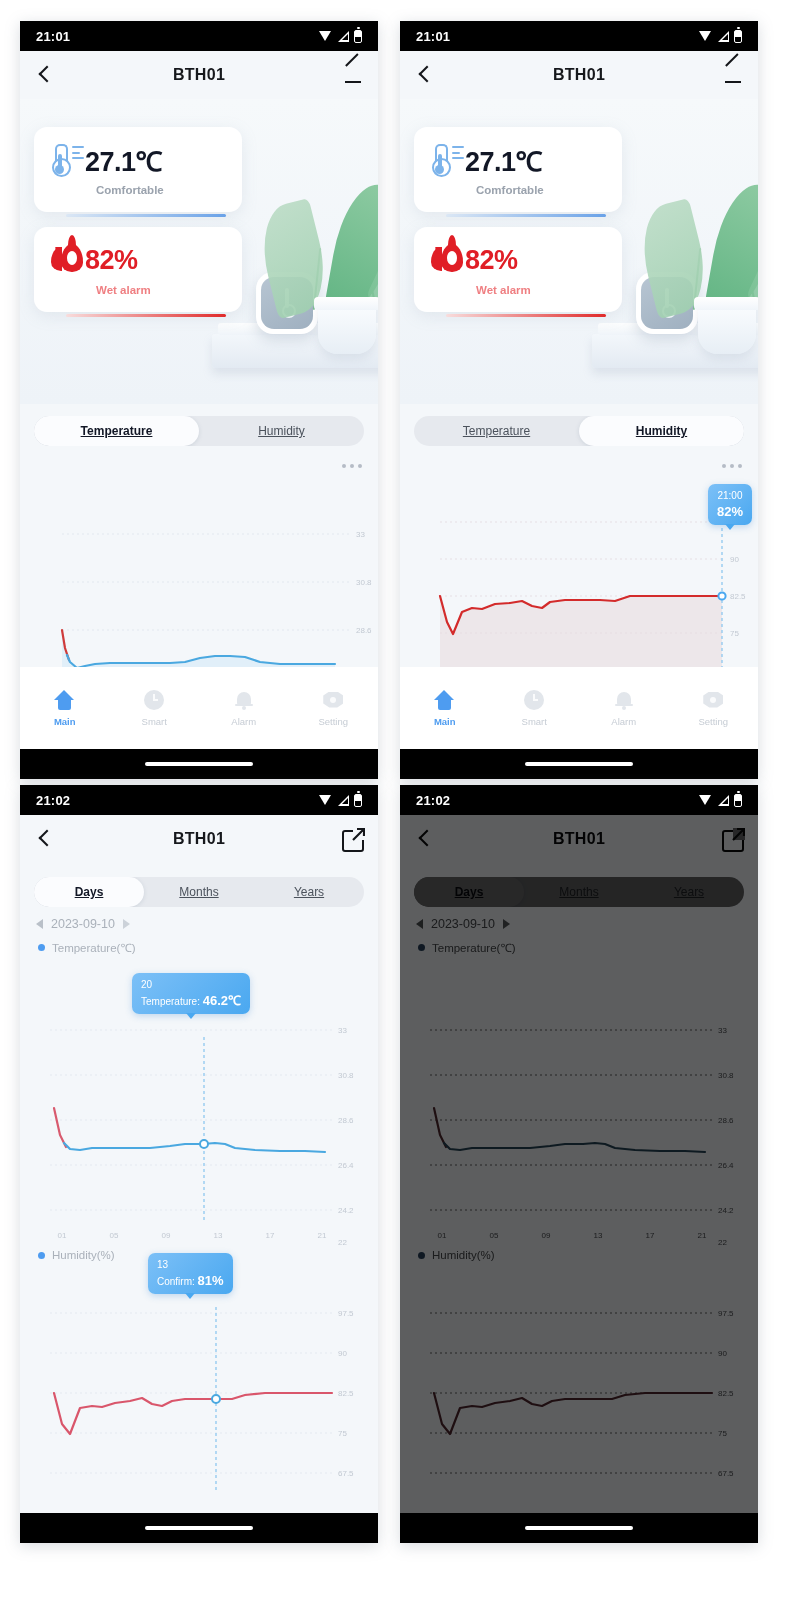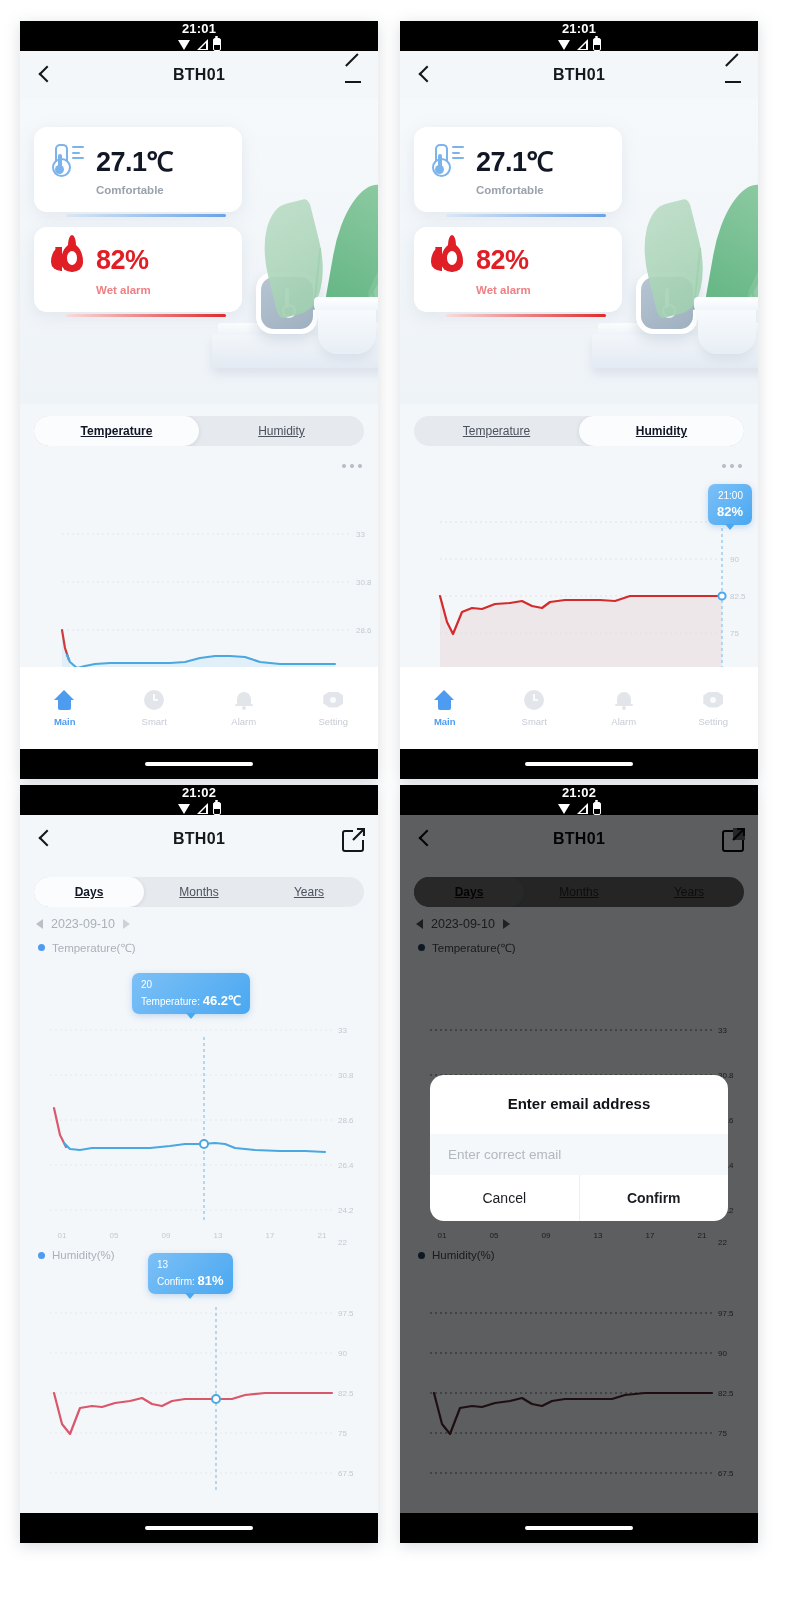--- a/index.html
+++ b/index.html
@@ -22,21 +22,20 @@
   #phone2 { left: 400px; top: 21px; }
   #phone3 { left: 20px;  top: 785px; }
   #phone4 { left: 400px; top: 785px; }
 
   
   .statusbar {
     height: 30px; background:#000; color:#fff;
     display:flex; align-items:center; justify-content:space-between;
     padding: 0 16px; font-size: 13px; font-weight: 700;
     letter-spacing: .2px;
-    flex-direction: column;
   }
   .sb-icons { display:flex; align-items:center; gap:5px; }
   .ic-wifi { width:13px; height:10px; position:relative; }
   .ic-wifi::after{
     content:""; position:absolute; left:0; top:0;
     border-left:6.5px solid transparent; border-right:6.5px solid transparent;
     border-top:10px solid #fff;
   }
   .ic-sig { width:12px; height:11px; position:relative; }
   .ic-sig::after{
@@ -153,21 +152,21 @@
   .stem2{ right:44px; bottom:44px; height:80px; transform:rotate(-3deg);}
   .stem3{ right:22px; bottom:44px; height:70px; transform:rotate(-12deg);}
 
   .card{
     position:absolute; left:14px; width:208px; border-radius:13px;
     background:#fff; box-shadow: 0 4px 16px rgba(145,160,180,0.17);
     padding: 14px 16px 16px 16px;
   }
   .card-temp{ top:28px; }
   .card-hum{ top:128px; }
-  .card-row{ display:flex; align-items:center; gap:11px; }
+  .card-row{ display:flex; align-items:center; }
   .val{ font-size:27px; font-weight:700; letter-spacing:-.5px; }
   .val-temp{ color:#121726; }
   .val-hum{ color:#e01e26; }
   .sub{ margin-top:5px; margin-left:46px; font-size:11.5px;font-weight:bold; }
   .sub-temp{ color:#9aa2ad; }
   .sub-hum{ color:#ef7f82; }
   .barline{
     position:absolute; left:32px; bottom:-5px; height:3px; width:160px; border-radius:2px;
   }
   .barline-temp{ background: linear-gradient(90deg,#dbe7f5,#6aa2e8); }
@@ -555,21 +554,21 @@
         <text class="axis-lbl" x="330" y="53">97.5</text>
         <text class="axis-lbl" x="330" y="90">90</text>
         <text class="axis-lbl" x="330" y="127">82.5</text>
         <text class="axis-lbl" x="330" y="164">75</text>
         <text class="axis-lbl" x="330" y="201">67.5</text>
         <path fill="#e9dde1" fill-opacity=".62" d="M40,124 L47,150 L53,162 L62,140 L72,136 L82,137 L95,132 L110,131 L122,129 L132,134 L142,136 L150,130 L165,128 L185,128 L200,128 L215,129 L230,124 L250,124 L275,124 L300,124 L322,124 L322,215 L40,215 Z"></path>
         <path fill="none" stroke="#d32b2b" stroke-width="2.2" stroke-linejoin="round" stroke-linecap="round" d="M40,124 L47,150 L53,162 L62,140 L72,136 L82,137 L95,132 L110,131 L122,129 L132,134 L142,136 L150,130 L165,128 L185,128 L200,128 L215,129 L230,124 L250,124 L275,124 L300,124 L322,124"></path>
         <line x1="322" y1="56" x2="322" y2="215" stroke="#8fc8f0" stroke-width="1.3" stroke-dasharray="3 3"></line>
         <circle cx="322" cy="124" r="3.6" fill="#ffffff" stroke="#4aa8f0" stroke-width="2"></circle>
       </svg>
-      <div class="tooltip" style="right:6px; top:12px; text-align:right;">
+      <div class="tooltip" style="right:6px; top:12px; text-align:center;">
         <div>21:00</div>
         <div class="tt-big">82%</div>
       </div>
     </div>
 
     <div class="tabbar">
       <div class="tab active">
         <span class="ic-home"></span>
         <span class="tab-label">Main</span>
       </div>
@@ -791,28 +790,19 @@
           <text class="axis-lbl" x="318" y="135">82.5</text>
           <text class="axis-lbl" x="318" y="175">75</text>
           <text class="axis-lbl" x="318" y="215">67.5</text>
           <path fill="none" stroke="#d9566b" stroke-width="2.2" stroke-linejoin="round" stroke-linecap="round" d="M34,132 L42,163 L50,173 L60,147 L72,145 L82,146 L95,142 L110,140 L122,137 L132,143 L142,145 L152,140 L165,138 L185,138 L200,138 L212,138 L225,134 L245,132 L270,132 L295,132 L312,132"></path>
         </svg>
       </div>
     </div>
 
     <div class="scrim"></div>
 
-    <div class="modal">
-      <div class="modal-title">Enter email address</div>
-      <div class="modal-input">Enter correct email</div>
-      <div class="modal-actions">
-        <div class="modal-btn">Cancel</div>
-        <div class="modal-divider"></div>
-        <div class="modal-btn primary">Confirm</div>
-      </div>
-    </div>
 
     <div class="gesturebar">
         <i></i>
       </div>
   </div>
 
 </div>
 
 </body></html>

